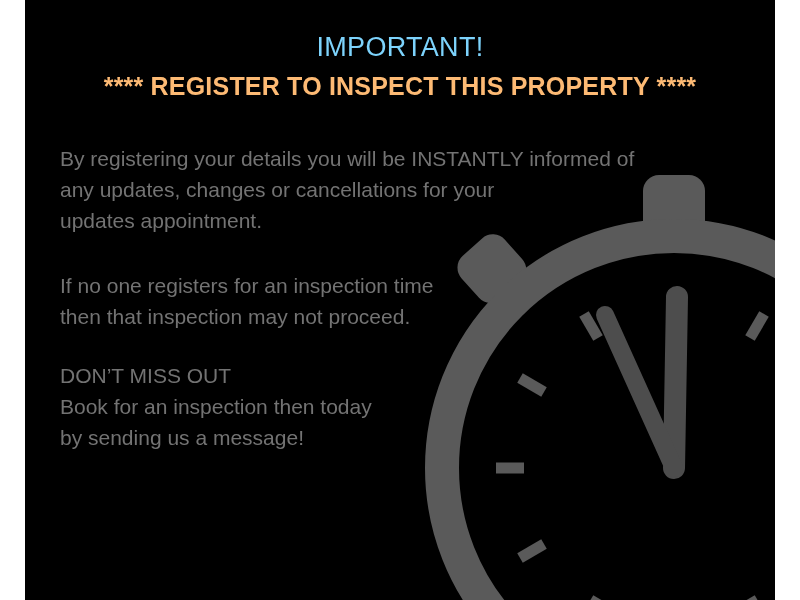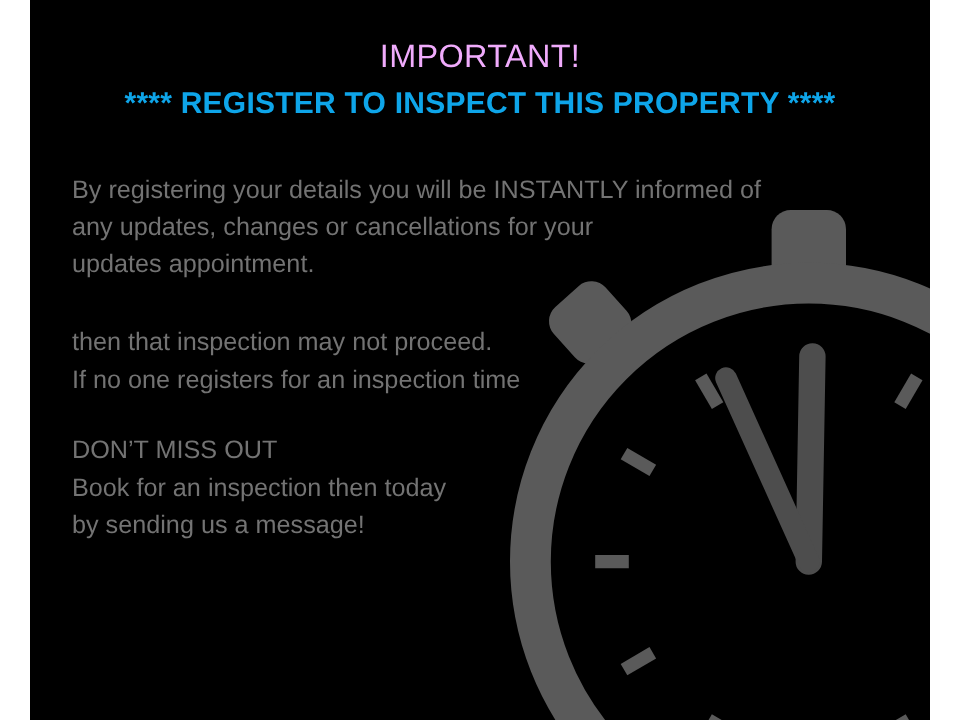--- a/index.html
+++ b/index.html
@@ -61,29 +61,29 @@
   .headline-wrap {
     position: absolute;
     left: 0;
     top: 28px;
     width: 750px;
     text-align: center;
   }
   .headline-1 {
     font-size: 27px;
     line-height: 38px;
-    color: #f0abfc;
+    color: #7dd3fc;
     letter-spacing: 0.3px;
     white-space: nowrap;
   }
   .headline-2 {
     font-size: 25px;
     line-height: 40px;
     font-weight: bold;
-    color: #0ea5e9;
+    color: #fdba74;
     letter-spacing: 0.2px;
     white-space: nowrap;
   }
 
   .body-block {
     position: absolute;
     left: 35px;
     width: 680px;
   }
   .body-block p {
@@ -158,22 +158,22 @@
         <div class="headline-2">****  REGISTER TO INSPECT THIS PROPERTY ****</div>
       </div>
 
       <div class="body-block" id="para-1">
         <p class="line-white">By registering your details  you will be INSTANTLY informed of</p>
         <p class="line-white">any updates, changes or cancellations for your</p>
         <p class="line-white">updates appointment.</p>
       </div>
 
       <div class="body-block" id="para-2">
+        <p class="line-white">If no one registers for an inspection time</p>
         <p class="line-white">then that inspection may not proceed.</p>
-        <p class="line-white">If no one registers for an inspection time</p>
       </div>
 
       <div class="body-block" id="para-3">
         <p class="line-white">DON’T MISS OUT</p>
         <p class="line-accent">Book for an inspection then today</p>
         <p class="line-accent">by sending us a message!</p>
       </div>
 
     </div>
   </div>

